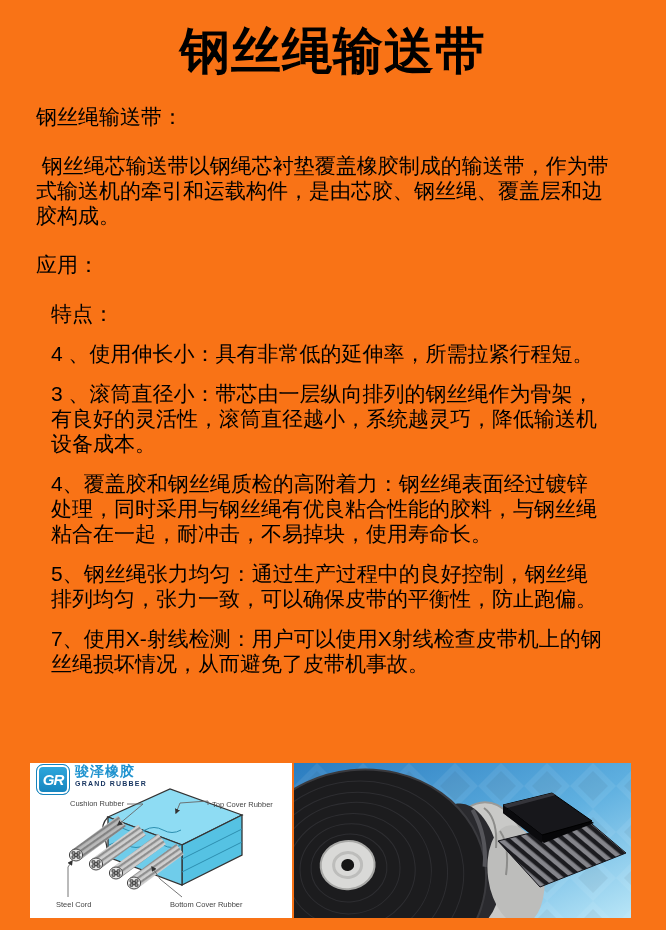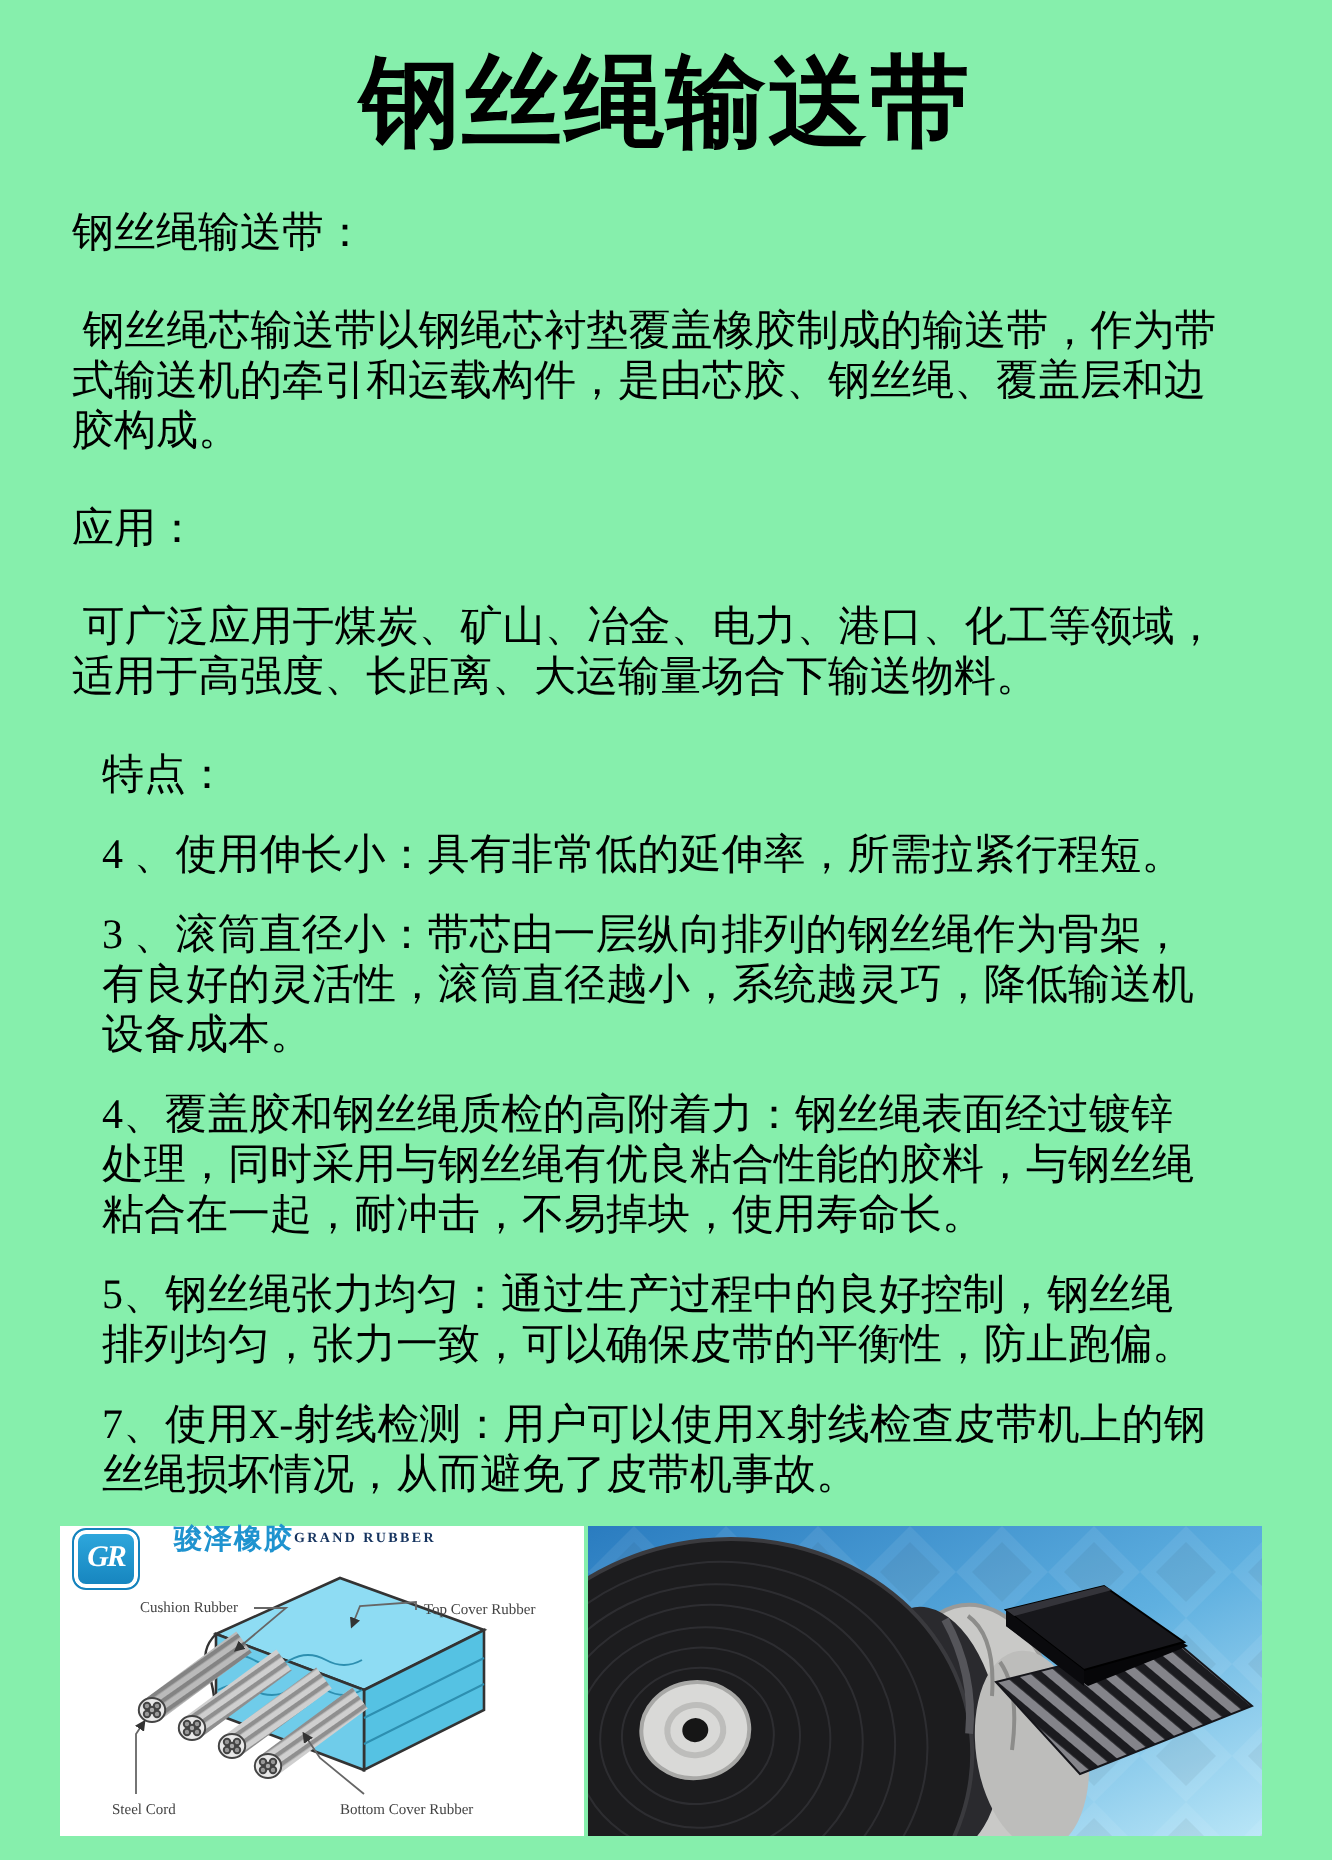--- a/index.html
+++ b/index.html
@@ -1,21 +1,21 @@
 <!DOCTYPE html>
 <html><head>
 <meta charset="utf-8">
 <style>
   html,body{margin:0;padding:0;background:#ffffff;}
   .page{
     position:relative;
     width:666px;height:930px;
     margin:0 auto;
-    background:#86efac;
-    font-family:Liberation Serif, serif;
+    background:#f97316;
+    font-family:Liberation Sans, sans-serif;
     color:#000;
     overflow:hidden;
   }
   .title{
     margin:14px 0 0 0;
     text-align:center;
     font-size:50px;
     line-height:74px;
     font-weight:700;
     letter-spacing:1px;
@@ -42,37 +42,37 @@
     gap:2px;
   }
   .diagram-box{
     position:relative;
     width:262px;height:155px;
     background:#ffffff;
     flex:0 0 auto;
   }
   .logo{
     position:absolute;left:6px;top:1px;
-    display:flex;align-items:flex-start;gap:17px;
+    display:flex;align-items:flex-start;gap:5px;
     z-index:2;
   }
   .logo-mark{
     width:32px;height:29px;
     background:linear-gradient(180deg,#2fa9de 0%,#1583bd 100%);
     border:1px solid #1583bd;
     border-radius:7px;
     box-shadow:inset 0 0 0 2px #ffffff;
     display:flex;align-items:center;justify-content:center;
     color:#ffffff;
     font-weight:700;
     font-size:15px;
     letter-spacing:-1px;
     font-style:italic;
   }
-  .logo-text{display:flex;flex-direction:row;line-height:1;}
+  .logo-text{display:flex;flex-direction:column;line-height:1;}
   .logo-cn{
     color:#1f93cf;
     font-weight:700;
     font-size:14px;
     letter-spacing:1px;
   }
   .logo-en{
     color:#15335f;
     font-weight:700;
     font-size:7px;
@@ -92,21 +92,20 @@
 <body>
 
 <div class="page">
 
   <h1 class="title">钢丝绳输送带</h1>
 
   <div class="content">
     <p>钢丝绳输送带：</p>
     <p> 钢丝绳芯输送带以钢绳芯衬垫覆盖橡胶制成的输送带，作为带式输送机的牵引和运载构件，是由芯胶、钢丝绳、覆盖层和边胶构成。</p>
     <p>应用：</p>
-    <p> 可广泛应用于煤炭、矿山、冶金、电力、港口、化工等领域，适用于高强度、长距离、大运输量场合下输送物料。</p>
     <p class="tight">特点：</p>
     <p class="tight">4 、使用伸长小：具有非常低的延伸率，所需拉紧行程短。</p>
     <p class="tight">3 、滚筒直径小：带芯由一层纵向排列的钢丝绳作为骨架，有良好的灵活性，滚筒直径越小，系统越灵巧，降低输送机设备成本。</p>
     <p class="tight">4、覆盖胶和钢丝绳质检的高附着力：钢丝绳表面经过镀锌处理，同时采用与钢丝绳有优良粘合性能的胶料，与钢丝绳粘合在一起，耐冲击，不易掉块，使用寿命长。</p>
     <p class="tight">5、钢丝绳张力均匀：通过生产过程中的良好控制，钢丝绳排列均匀，张力一致，可以确保皮带的平衡性，防止跑偏。</p>
     <p class="tight">7、使用X-射线检测：用户可以使用X射线检查皮带机上的钢丝绳损坏情况，从而避免了皮带机事故。</p>
   </div>
 
   <div class="images-row">
 

